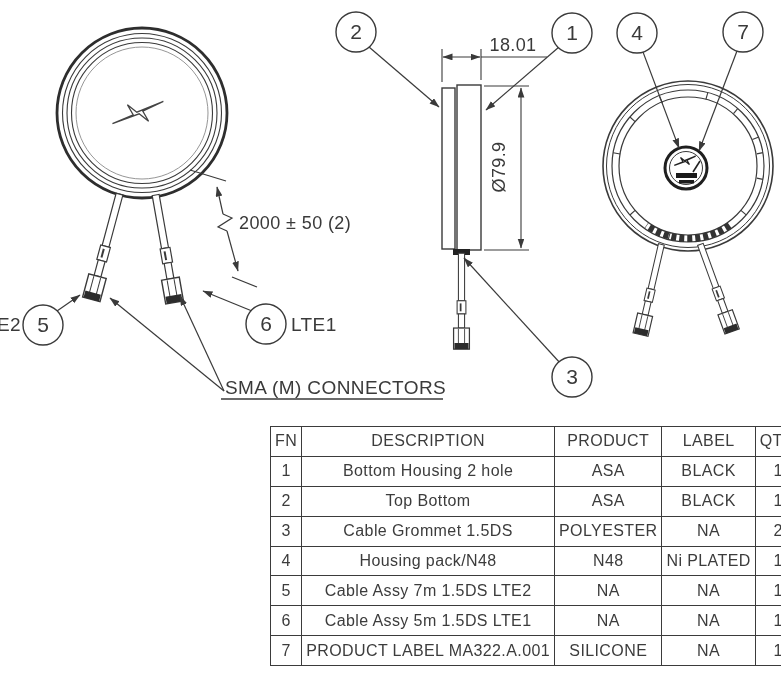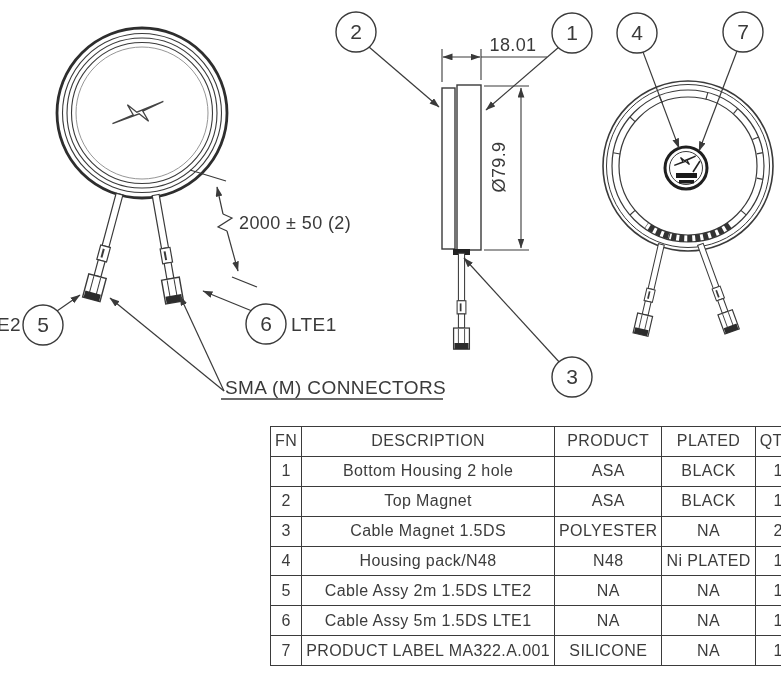--- a/index.html
+++ b/index.html
@@ -176,56 +176,56 @@
       <col class="col-desc">
       <col class="col-mat">
       <col class="col-fin">
       <col class="col-qty">
   </colgroup>
   <thead>
     <tr>
       <th>FN</th>
       <th>DESCRIPTION</th>
       <th>PRODUCT</th>
-      <th>PLATED</th>
+      <th>LABEL</th>
       <th>QTY.</th>
     </tr>
   </thead>
   <tbody>
     <tr>
       <td>1</td>
       <td>Bottom Housing 2 hole</td>
       <td>ASA</td>
       <td>BLACK</td>
       <td>1</td>
     </tr>
     <tr>
       <td>2</td>
-      <td>Top Magnet</td>
+      <td>Top Bottom</td>
       <td>ASA</td>
       <td>BLACK</td>
       <td>1</td>
     </tr>
     <tr>
       <td>3</td>
-      <td>Cable Magnet 1.5DS</td>
+      <td>Cable Grommet 1.5DS</td>
       <td>POLYESTER</td>
       <td>NA</td>
       <td>2</td>
     </tr>
     <tr>
       <td>4</td>
       <td>Housing pack/N48</td>
       <td>N48</td>
       <td>Ni PLATED</td>
       <td>1</td>
     </tr>
     <tr>
       <td>5</td>
-      <td>Cable Assy 2m 1.5DS LTE2</td>
+      <td>Cable Assy 7m 1.5DS LTE2</td>
       <td>NA</td>
       <td>NA</td>
       <td>1</td>
     </tr>
     <tr>
       <td>6</td>
       <td>Cable Assy 5m 1.5DS LTE1</td>
       <td>NA</td>
       <td>NA</td>
       <td>1</td>

